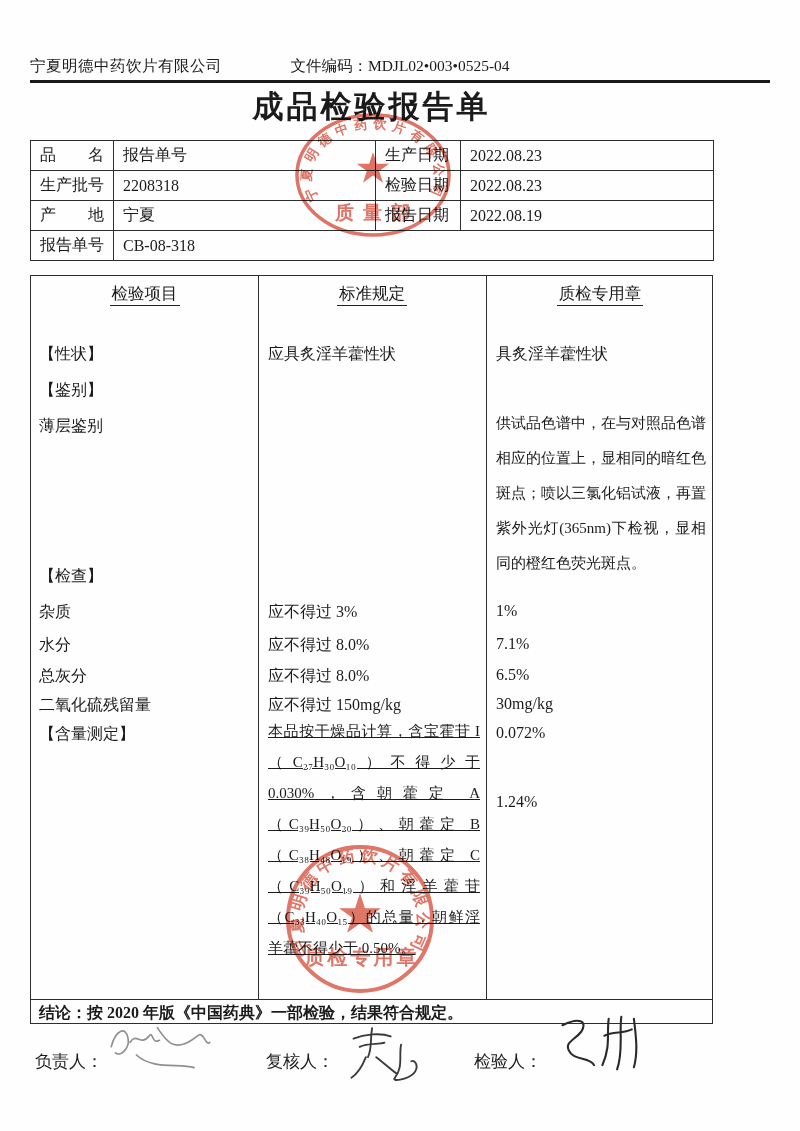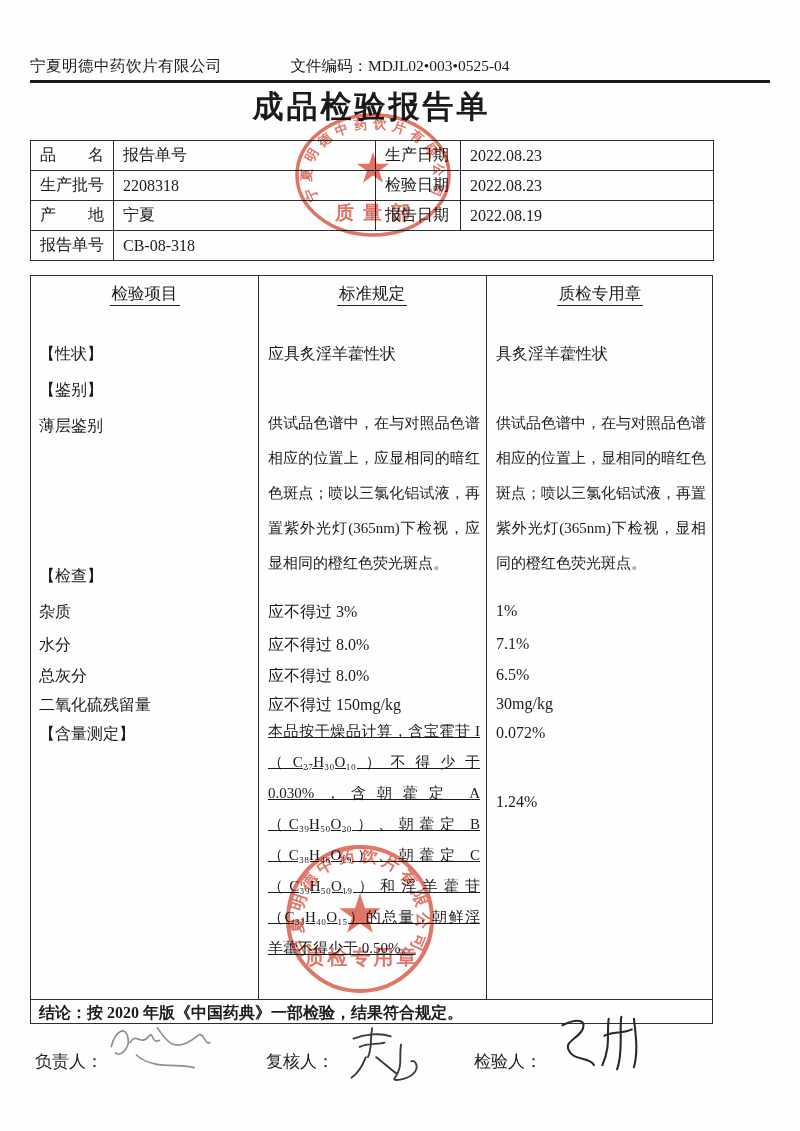--- a/index.html
+++ b/index.html
@@ -75,21 +75,20 @@
     <div class="colhead" style="left:227px;width:228px"><span>标准规定</span></div>
     <div class="colhead" style="left:455px;width:228px"><span>质检专用章</span></div>
 
     <div class="cell" style="left:8px;top:68px">【性状】</div>
     <div class="cell" style="left:237px;top:68px">应具炙淫羊藿性状</div>
     <div class="cell" style="left:465px;top:68px">具炙淫羊藿性状</div>
 
     <div class="cell" style="left:8px;top:104px">【鉴别】</div>
 
     <div class="cell" style="left:8px;top:140px">薄层鉴别</div>
-    <div class="para" style="left:237px;top:130px">供试品色谱中，在与对照品色谱相应的位置上，应显相同的暗红色斑点；喷以三氯化铝试液，再置紫外光灯(365nm)下检视，应显相同的橙红色荧光斑点。</div>
     <div class="para" style="left:465px;top:130px;width:210px">供试品色谱中，在与对照品色谱相应的位置上，显相同的暗红色斑点；喷以三氯化铝试液，再置紫外光灯(365nm)下检视，显相同的橙红色荧光斑点。</div>
 
     <div class="cell" style="left:8px;top:290px">【检查】</div>
 
     <div class="cell" style="left:8px;top:326px">杂质</div>
     <div class="cell" style="left:237px;top:326px">应不得过 3%</div>
     <div class="cell" style="left:465px;top:326px">1%</div>
 
     <div class="cell" style="left:8px;top:359px">水分</div>
     <div class="cell" style="left:237px;top:359px">应不得过 8.0%</div>

